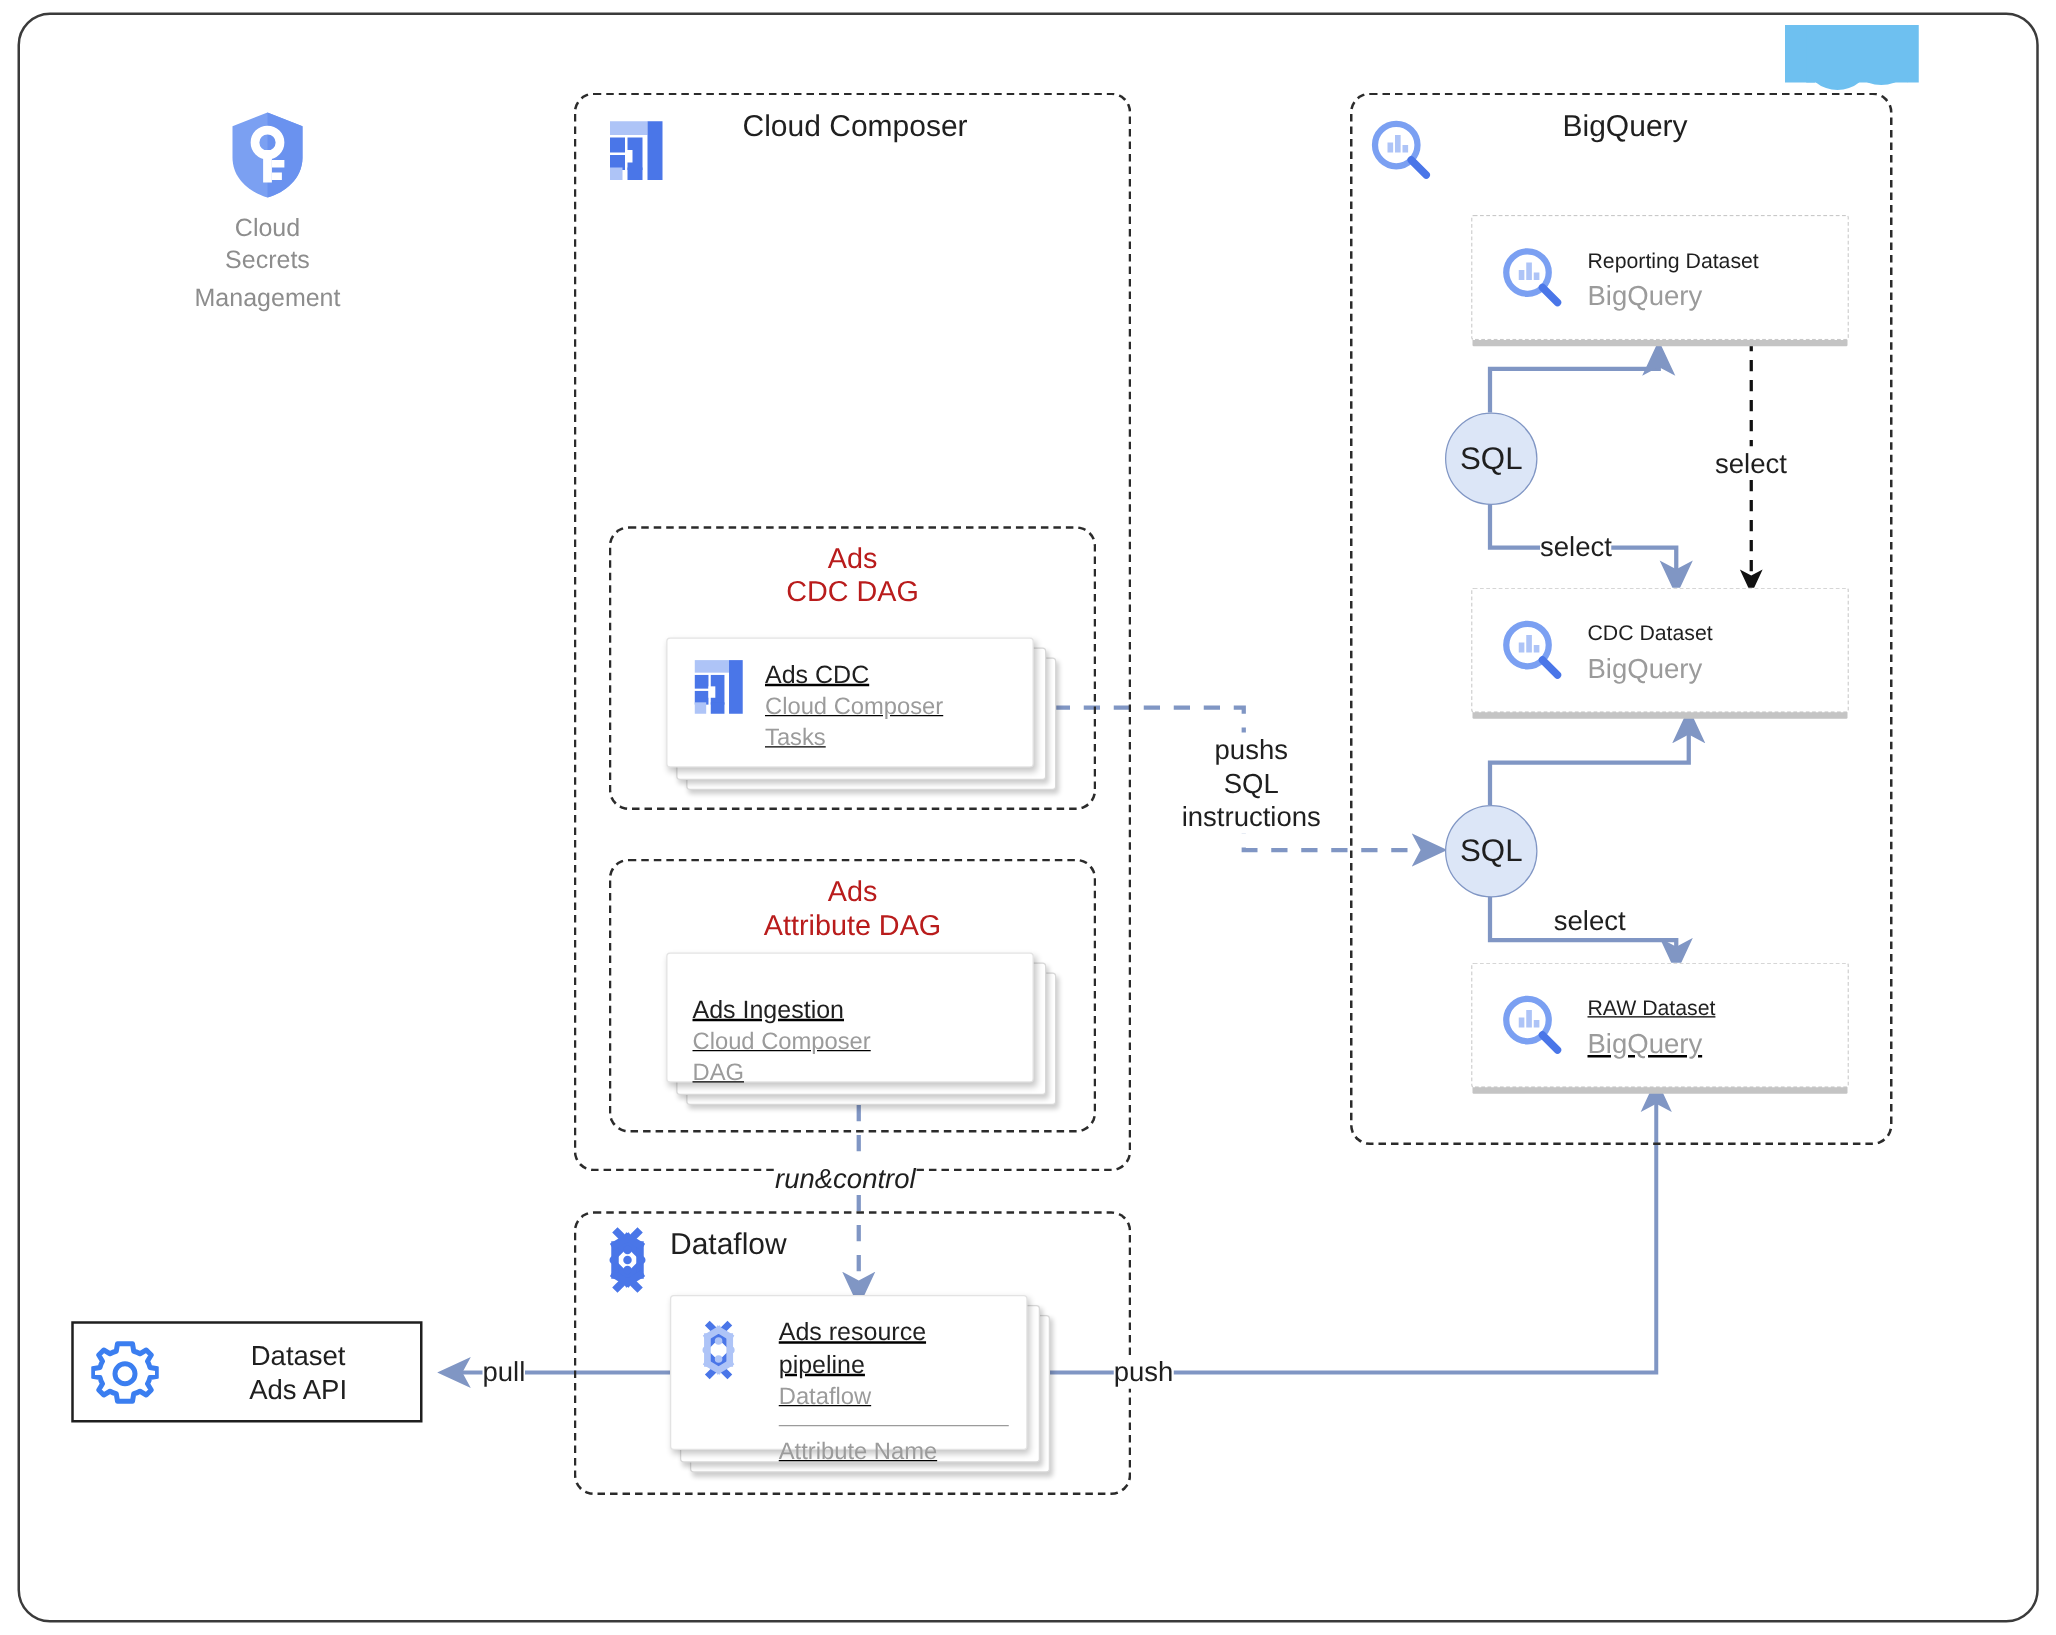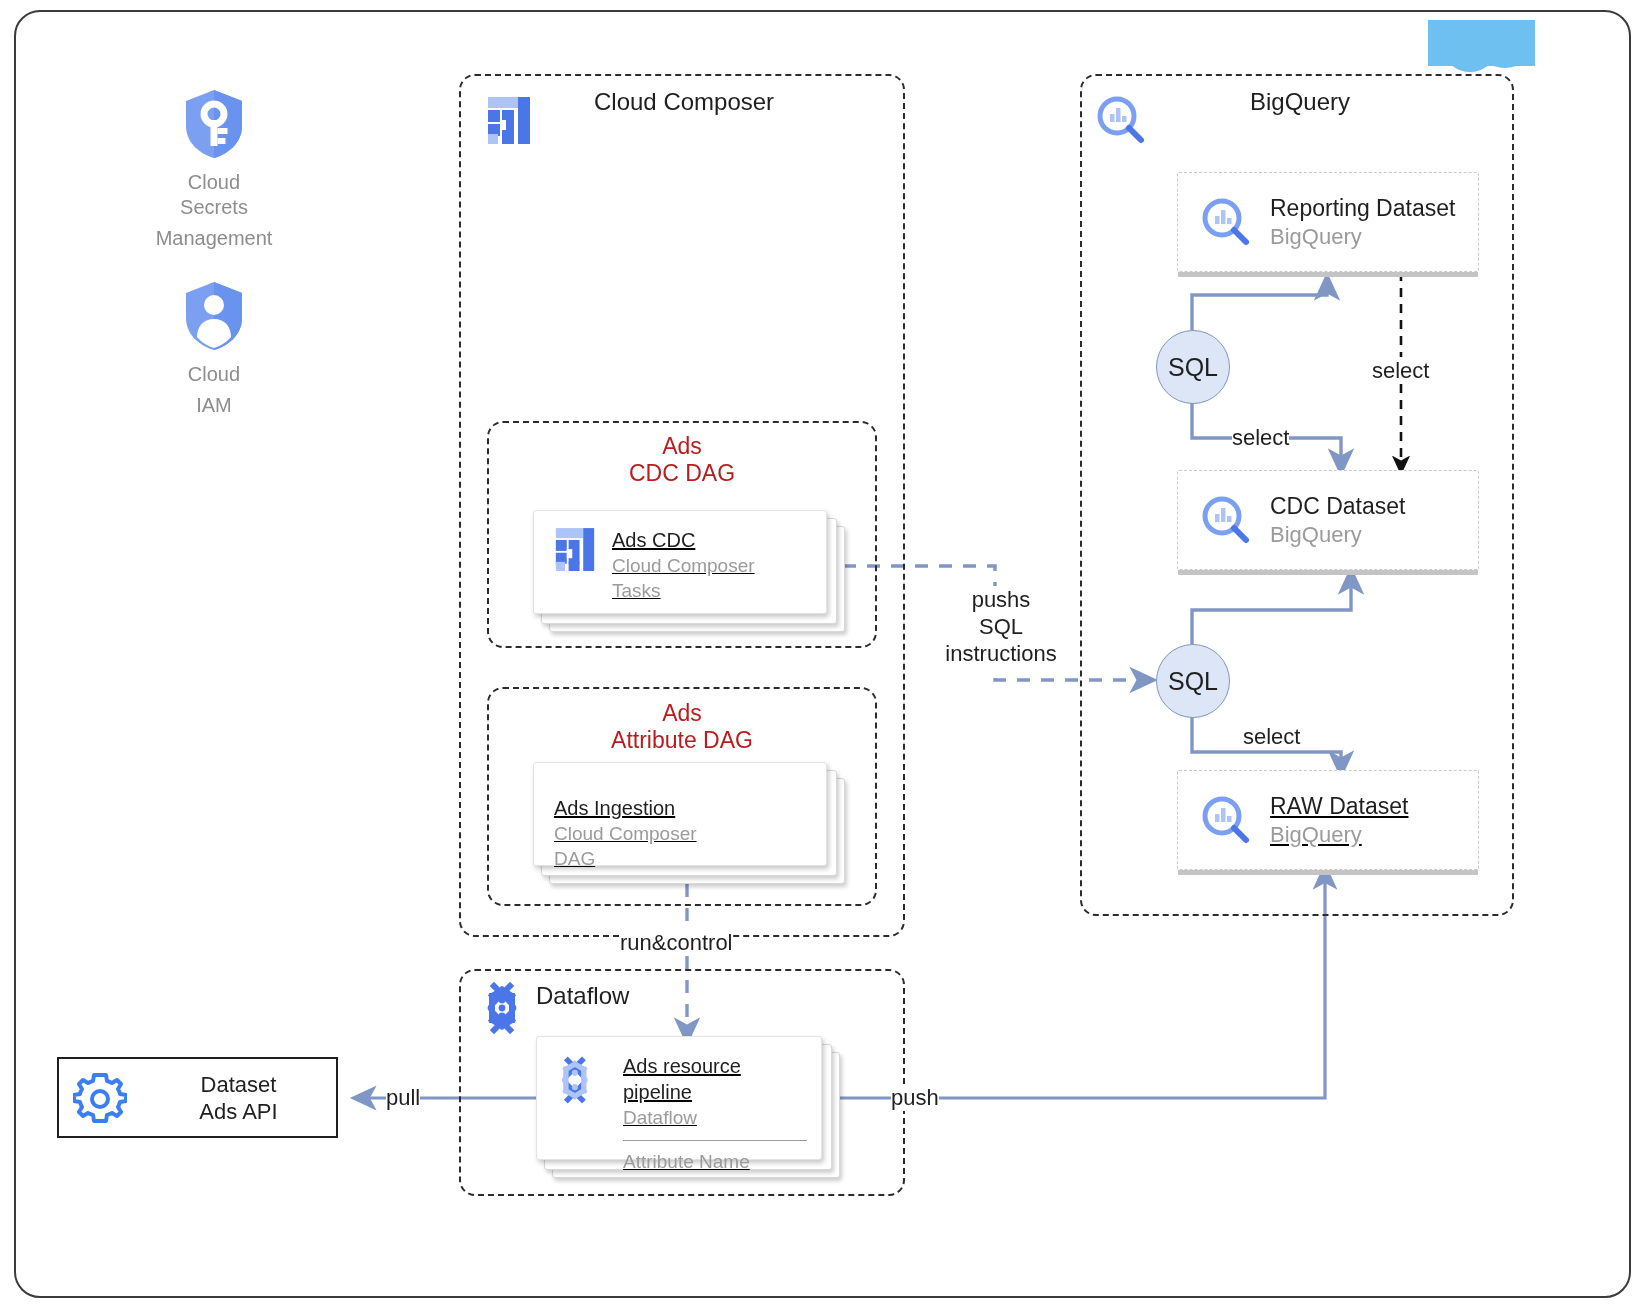--- a/index.html
+++ b/index.html
@@ -38,21 +38,21 @@
         padding:16px 14px 14px 20px;box-sizing:border-box;text-decoration:underline;}
   .card-title{font-size:20px;color:#1f1f1f;line-height:26px;}
   .card-sub{font-size:19px;color:#9b9b9b;line-height:25px;}
   .card-divider{height:1px;background:#9b9b9b;margin:10px 0 9px 0;}
   .card-attr{font-size:19px;color:#9b9b9b;line-height:24px;}
 
   
   .ds-card{position:absolute;background:#fff;border:1.5px dashed #c9c9c9;border-radius:2px;
      display:flex;align-items:center;gap:18px;padding-left:22px;box-sizing:border-box;
      box-shadow:0 6px 0 -1px #c4c4c4;}
-  .ds-title{font-size:23px;color:#1f1f1f;line-height:29px;}
+  .ds-title{font-size:17px;color:#1f1f1f;line-height:29px;}
   .ds-sub{font-size:22px;color:#9b9b9b;line-height:28px;}
 
   
   .sql-circle{position:absolute;width:72px;height:72px;border-radius:50%;background:#dce6f7;
       border:1.6px solid #8096c4;display:flex;align-items:center;justify-content:center;
       font-size:25px;color:#1f1f1f;}
 
   
   .iconlabel{position:absolute;text-align:center;}
   .iconlabel .cap{font-size:20px;color:#8d8d8d;line-height:25px;margin-top:6px;}
@@ -109,30 +109,20 @@
       <path d="M32 2 L60 13 L60 38 C60 55 46 66 32 70 Z" fill="#6a92ef"></path>
       <circle cx="32" cy="26" r="10" fill="none" stroke="#fff" stroke-width="7"></circle>
       <rect x="28.5" y="32" width="7" height="26" fill="#fff"></rect>
       <rect x="35.5" y="40" width="10" height="6" fill="#fff"></rect>
       <rect x="35.5" y="50" width="8" height="6" fill="#fff"></rect>
     </svg>
     <div class="cap">Cloud Secrets</div>
     <div class="cap">Management</div>
   </div>
 
-  <div class="iconlabel" style="left:152px;top:280px;width:124px;">
-    <svg width="64" height="72" viewBox="0 0 64 72">
-      <path d="M32 2 L60 13 L60 38 C60 55 46 66 32 70 C18 66 4 55 4 38 L4 13 Z" fill="#7ba0f2"></path>
-      <path d="M32 2 L60 13 L60 38 C60 55 46 66 32 70 Z" fill="#6a92ef"></path>
-      <circle cx="32" cy="25" r="10" fill="#fff"></circle>
-      <path d="M32 39 C43 39 49 47 49 57 C44 63 38 66 32 68 C26 66 20 63 15 57 C15 47 21 39 32 39 Z" fill="#fff"></path>
-    </svg>
-    <div class="cap">Cloud</div>
-    <div class="cap">IAM</div>
-  </div>
 
   <div class="node group-dash composer-group"></div>
   <svg style="position:absolute;left:486px;top:96px;" width="46" height="50" viewBox="0 0 46 50">
     <rect x="2" y="1" width="30" height="11" fill="#aec4f7"></rect>
     <rect x="2" y="14" width="12" height="12" fill="#4a76e8"></rect>
     <rect x="2" y="28" width="12" height="12" fill="#4a76e8"></rect>
     <rect x="2" y="38" width="10" height="10" fill="#aec4f7"></rect>
     <rect x="16" y="14" width="12" height="26" fill="#4a76e8"></rect>
     <rect x="16" y="38" width="12" height="10" fill="#4a76e8"></rect>
     <rect x="32" y="1" width="12" height="47" fill="#4a76e8"></rect>
@@ -300,17 +290,17 @@
 
   <div class="sql-circle" style="left:1156px;top:330px;">SQL</div>
   <div class="sql-circle" style="left:1156px;top:644px;">SQL</div>
 
   <div class="elabel" style="left:1232px;top:424px;">select</div>
   <div class="elabel" style="left:1372px;top:357px;">select</div>
   <div class="elabel" style="left:1243px;top:723px;">select</div>
   <div class="elabel" style="left:938px;top:586px;width:126px;">pushs
 SQL
 instructions</div>
-  <div class="elabel" style="left:620px;top:929px;">run&amp;control</div>
+  <div class="elabel" style="left:620px;top:929px;font-style:italic;">run&amp;control</div>
   <div class="elabel" style="left:386px;top:1084px;">pull</div>
   <div class="elabel" style="left:891px;top:1084px;">push</div>
 
 </div>
 
 </body></html>

